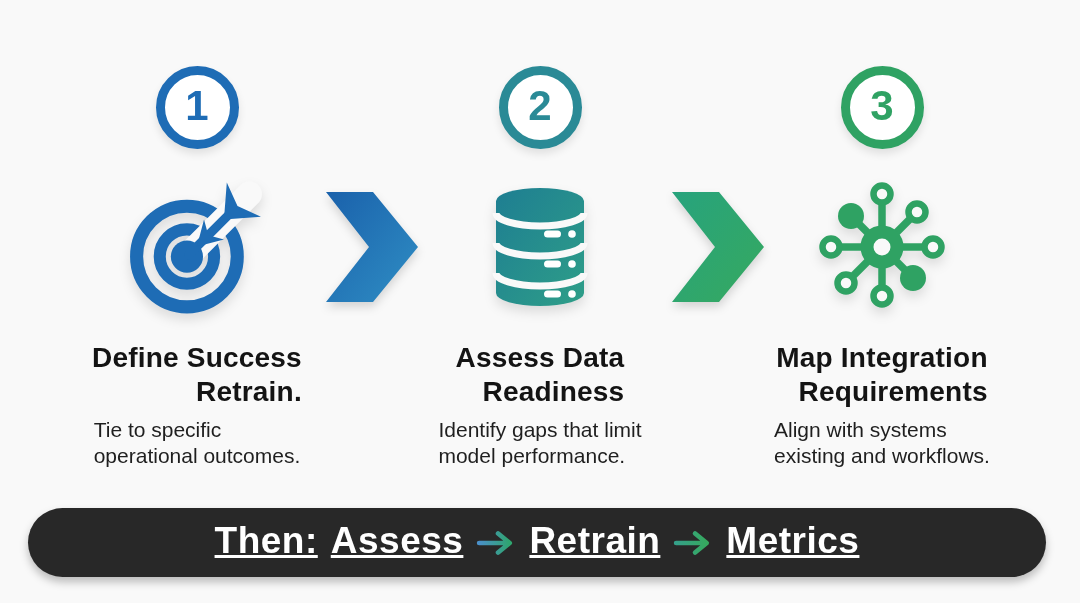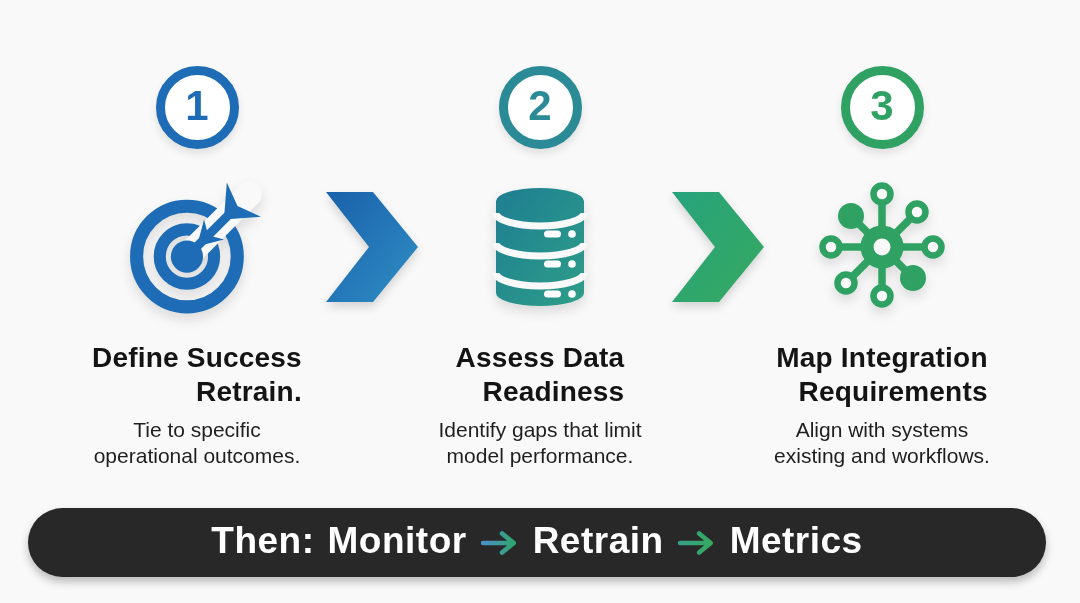--- a/index.html
+++ b/index.html
@@ -32,39 +32,39 @@
     filter:drop-shadow(0 6px 6px rgba(0,0,0,0.12));
   }
 
   .title {
     margin-top:22px; font-size:28px; font-weight:bold;
     line-height:34px; color:#141414; text-align:right; letter-spacing:0.2px;
   }
   .title span, .desc span { display:block; }
   .desc {
     margin-top:8px; font-size:21px; line-height:26px;
-    color:#1f1f1f; text-align:center;
+    color:#1f1f1f; 
   }
 
   .chevron {
     position:absolute; top:192px; width:98px; height:110px;
     filter:drop-shadow(0 5px 5px rgba(0,0,0,0.15));
   }
   .chevron-1 { left:323px; }
   .chevron-2 { left:669px; }
 
   .footer-bar {
     position:absolute; left:28px; top:508px; width:1018px; height:69px;
     background:#282828; border-radius:35px;
     display:flex; align-items:center; justify-content:center; gap:13px;
     box-shadow:0 5px 8px rgba(0,0,0,0.25);
   }
   .footer-bar .txt {
     color:#ffffff; font-size:37px; font-weight:bold; letter-spacing:0.5px;
-    line-height:1; padding-bottom:4px;
+    line-height:1; padding-bottom:4px;text-decoration:underline;
   }
   .footer-arrow { width:40px; height:28px; }
 </style>
 </head>
 <body>
 
 <div class="canvas">
 
   <div class="step step-1">
     <div class="badge badge-blue">
@@ -179,21 +179,21 @@
       <span>Requirements</span>
     </div>
     <div class="desc">
       <span>Align with systems</span>
       <span>existing and workflows.</span>
     </div>
   </div>
 
   <div class="footer-bar">
     <span class="txt">Then:</span>
-    <span class="txt">Monitor</span>
+    <span class="txt">Assess</span>
     <svg class="footer-arrow" viewBox="0 0 38 26">
       <defs>
         <linearGradient id="fa1" x1="0" y1="0" x2="1" y2="0">
           <stop offset="0" stop-color="#4a90c8"></stop>
             <stop offset="1" stop-color="#2fa56f"></stop>
         </linearGradient>
       </defs>
       <path d="M3,13 H31 M21,4 L32,13 L21,22" stroke="url(#fa1)" stroke-width="4.5" fill="none" stroke-linecap="round" stroke-linejoin="round"></path>
     </svg>
     <span class="txt">Retrain</span>

